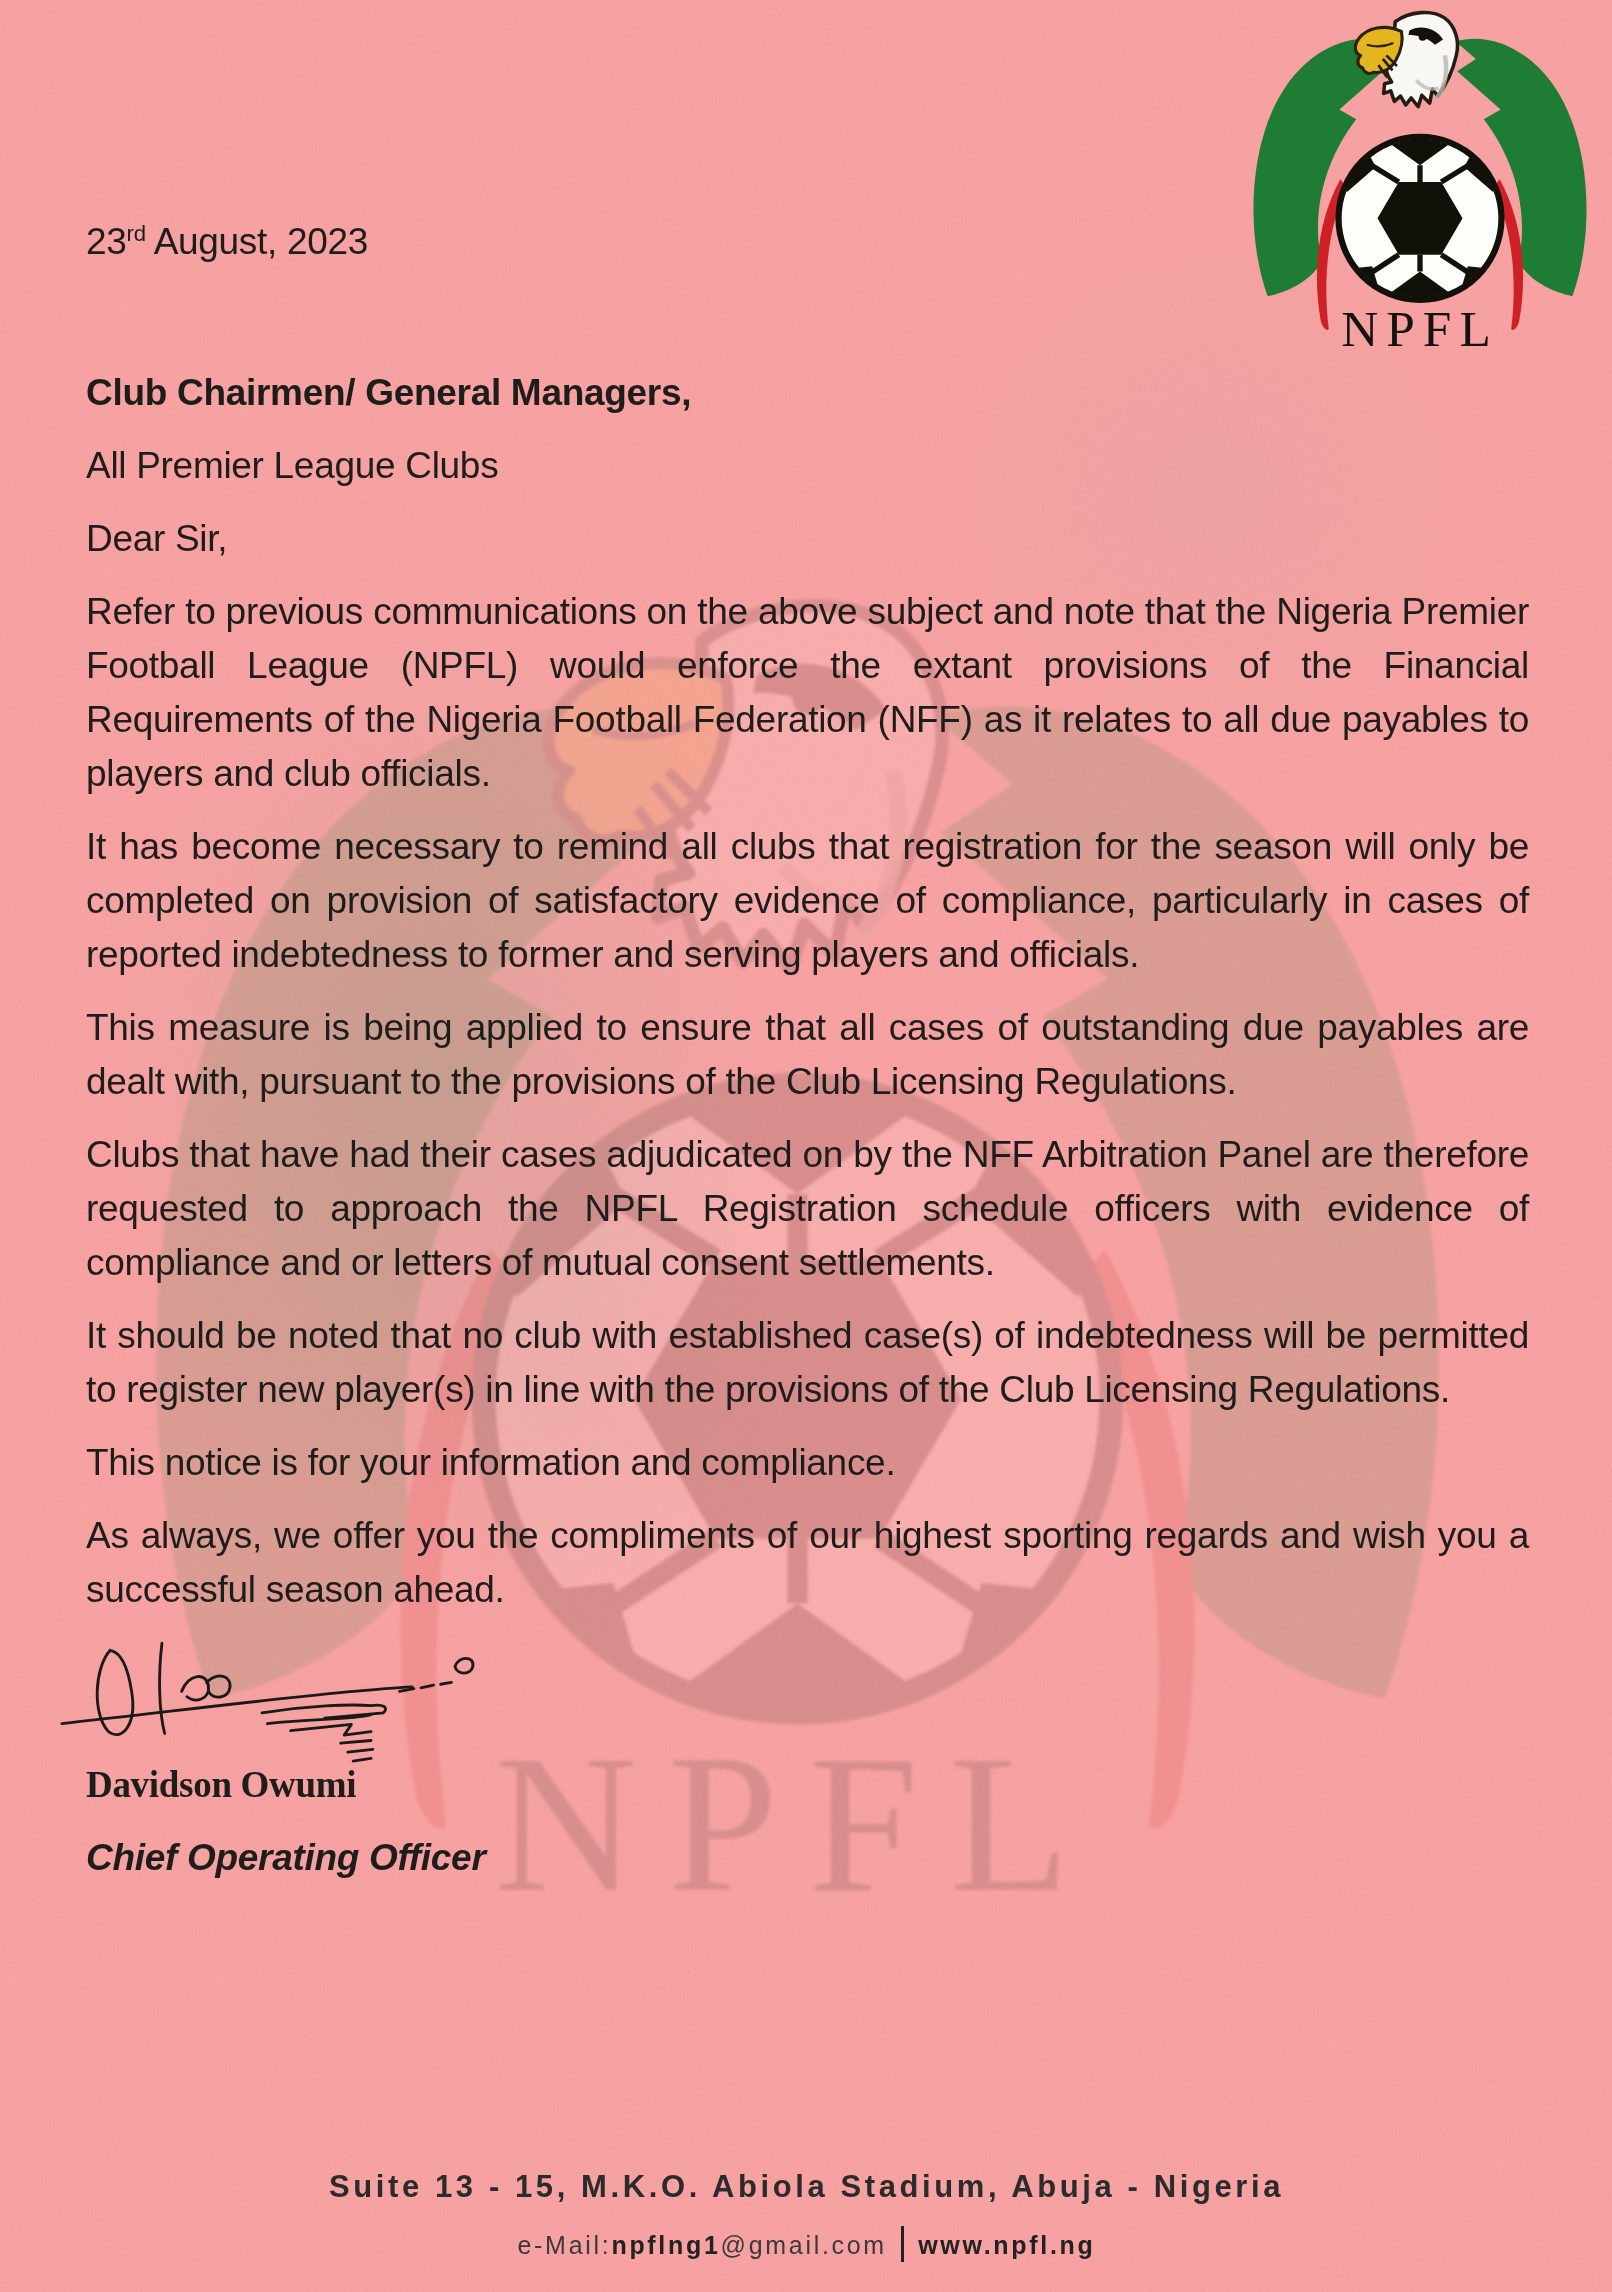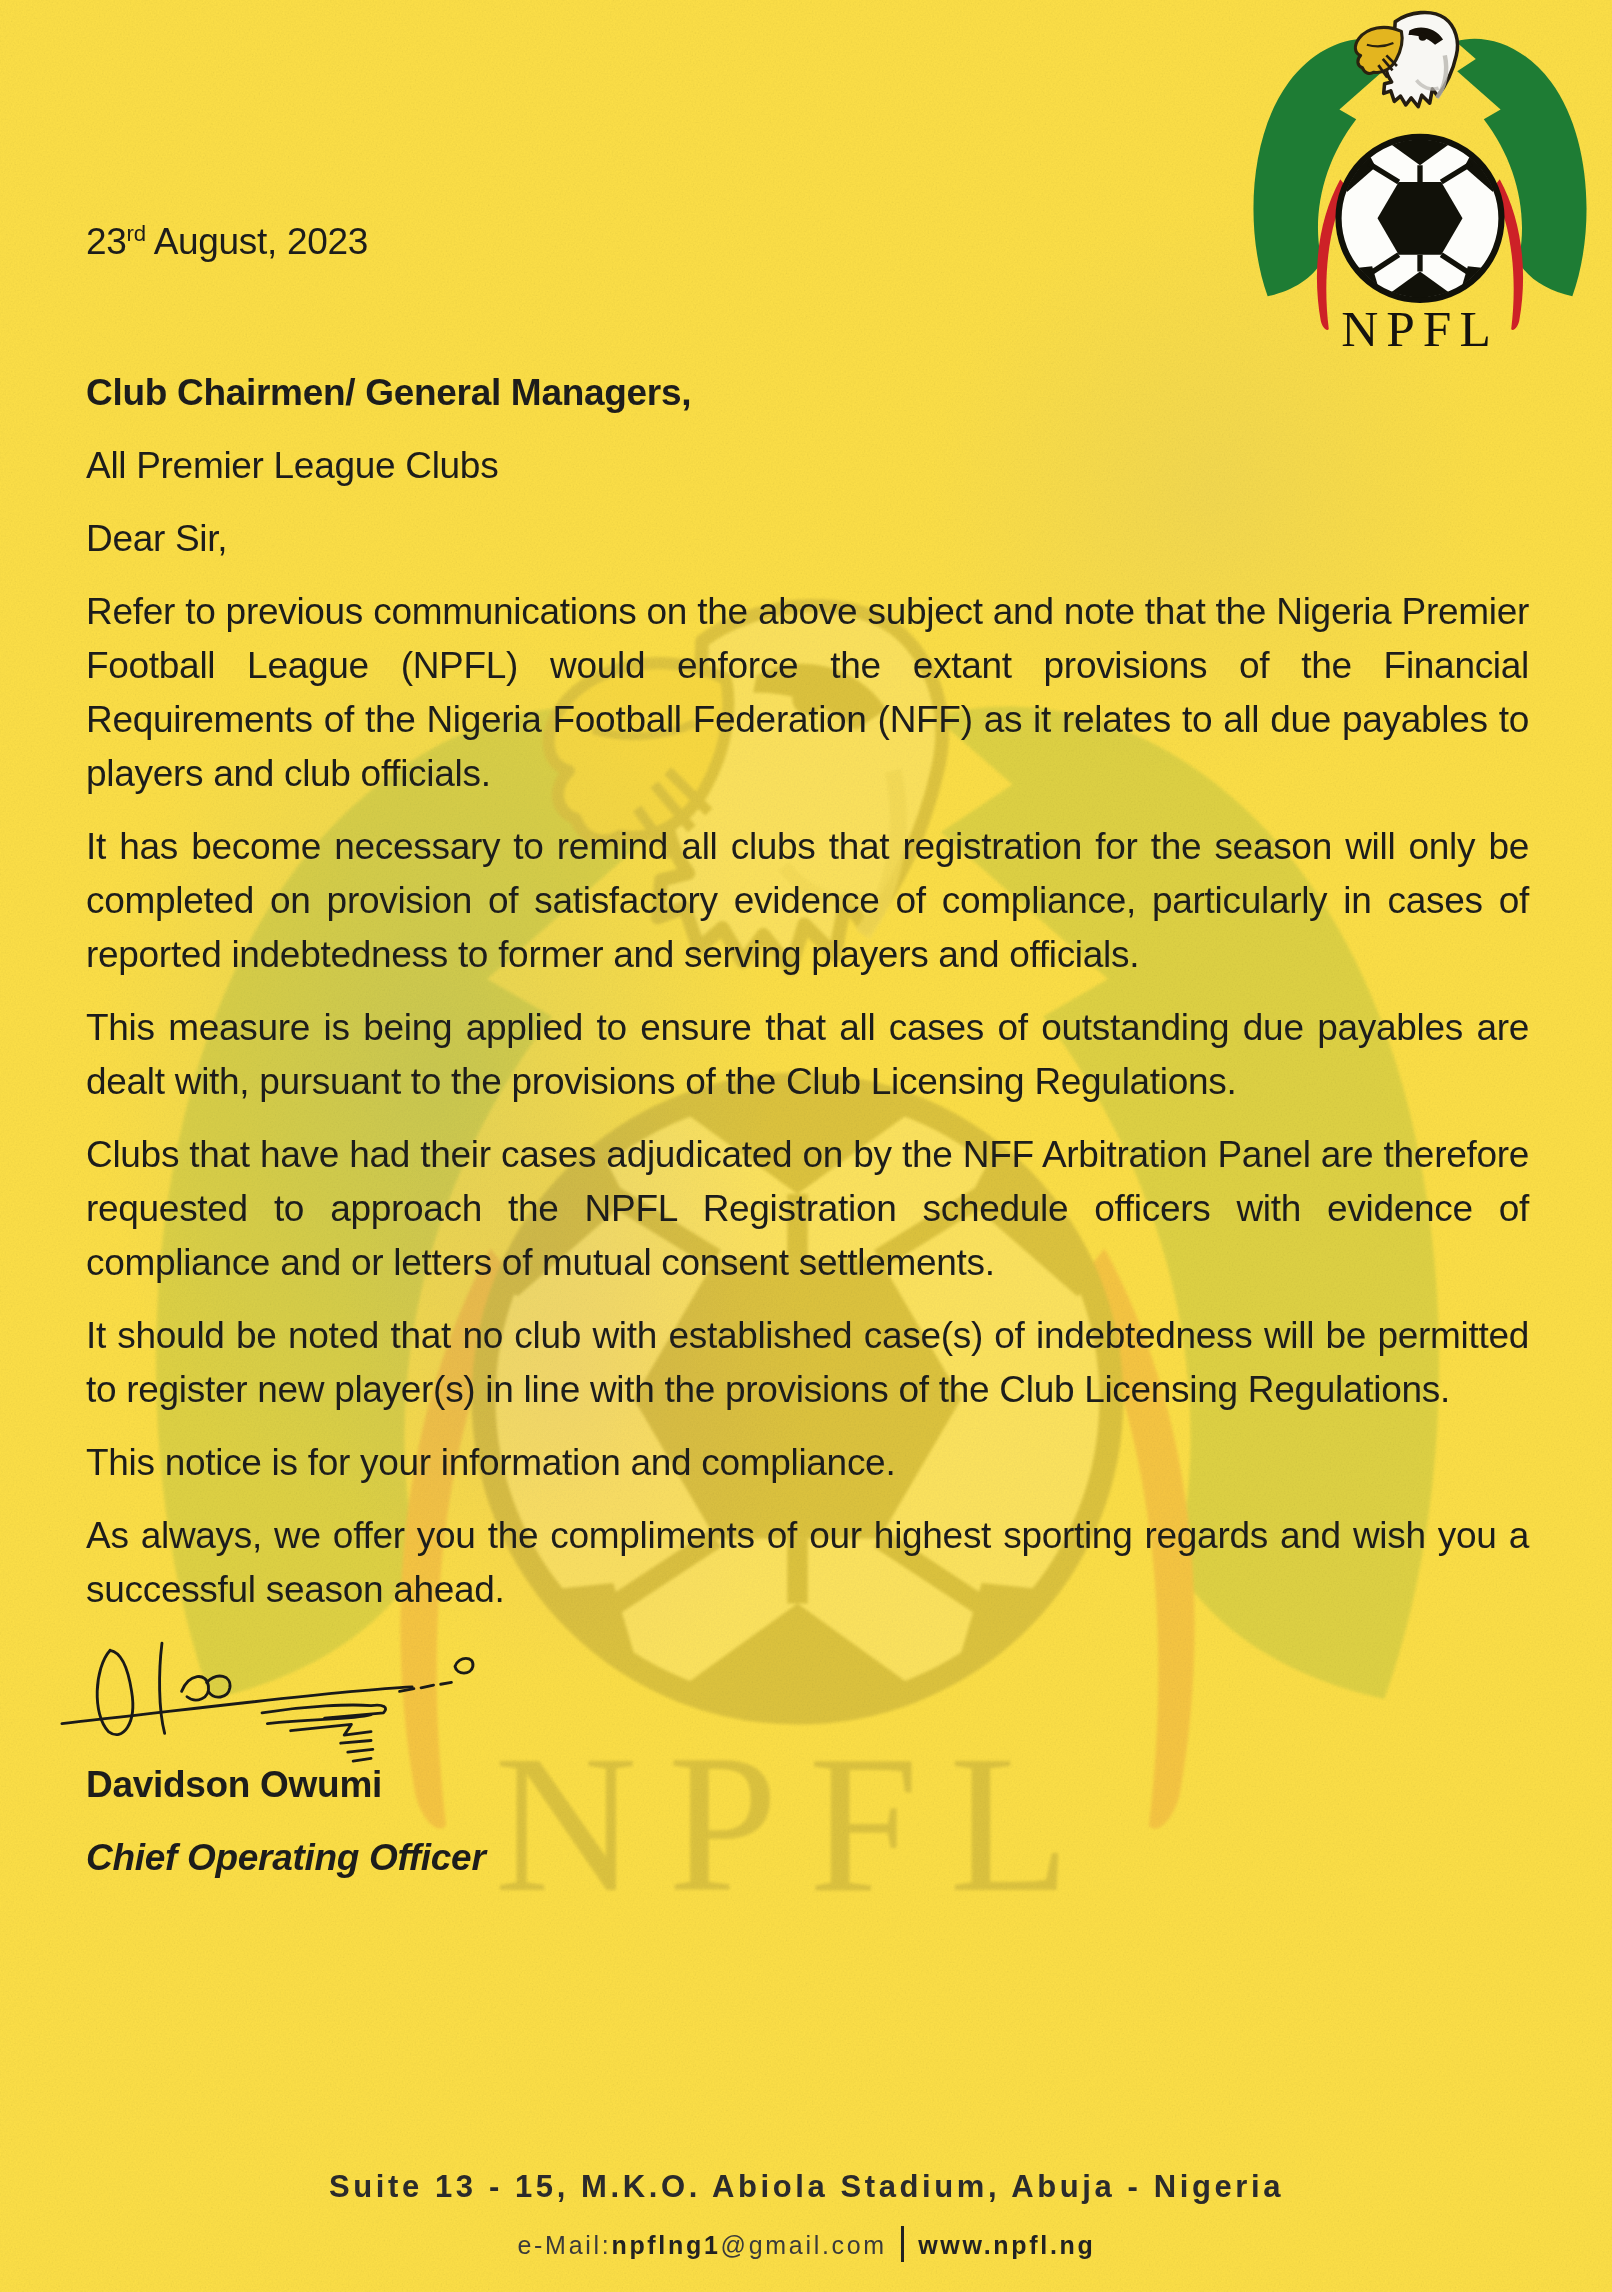--- a/index.html
+++ b/index.html
@@ -1,19 +1,19 @@
 <!DOCTYPE html>
 <html style="font-size:14.3px"><head>
 <meta charset="utf-8">
 <style>
   html,body{margin:0;padding:0;background:#9b9b9b;}
   .page{
     position:relative;
     width:1613px;height:2293px;
-    background:#fde047;
+    background:#fca5a5;
     overflow:hidden;
     font-family:"Liberation Sans","DejaVu Sans",sans-serif;
     color:#1d1d1b;
   }
   .noise{position:absolute;inset:0;opacity:.16;mix-blend-mode:multiply;pointer-events:none;}
   .tint-a{position:absolute;left:-36px;top:430px;width:940px;height:1299px;
     background:radial-gradient(closest-side,rgba(138,168,140,.20),rgba(138,168,140,0) 72%);}
   .tint-b{position:absolute;left:233px;top:940px;width:681px;height:878px;
     background:radial-gradient(closest-side,rgba(196,140,140,.14),rgba(196,140,140,0) 70%);}
   .tint-c{position:absolute;left:806px;top:90px;width:806px;height:806px;
@@ -25,21 +25,21 @@
   .content{position:absolute;left:86px;right:84px;top:215px;}
   .content p{margin:0 0 19px 0;font-size:37px;line-height:54px;letter-spacing:-0.3px;text-align:justify;}
   .date-line{margin-bottom:97px !important;text-align:left !important;}
   .date-line sup{font-size:.60em;vertical-align:super;line-height:0;}
   .bold{font-weight:bold;}
   .subject{margin-top:7.2px !important;}
   .closing{margin-bottom:0 !important;}
 
   .sig{display:block;margin:14.3px 0 -12.5px -30px;width:421px;height:134px;}
   .sig path{fill:none;stroke:#1a1a18;stroke-width:3.2;stroke-linecap:round;stroke-linejoin:round;}
-  .sig-name{font-size:39px;line-height:52px;font-weight:bold;margin:0;}
+  .sig-name{font-size:39px;line-height:52px;font-weight:bold;margin:0;font-family:Liberation Serif, serif;}
   .sig-title{font-size:39px;line-height:56px;font-weight:bold;font-style:italic;margin:0;}
 
   .footer{position:absolute;left:0;right:0;bottom:30px;text-align:center;color:#2b2b2b;}
   .footer-address{font-size:31px;font-weight:bold;letter-spacing:3.6px;line-height:36px;}
   .footer-contact{font-size:25px;letter-spacing:2.7px;line-height:36px;margin-top:21px;}
   .footer-contact .light{font-weight:400;color:#3a3a3a;}
   .footer-contact .strong{font-weight:bold;color:#222;}
   .fdiv{display:inline-block;width:2.7px;height:36px;background:#222;margin:0 14.3px;vertical-align:-8px;}
 
   .defs-holder{position:absolute;width:0;height:0;overflow:hidden;}

